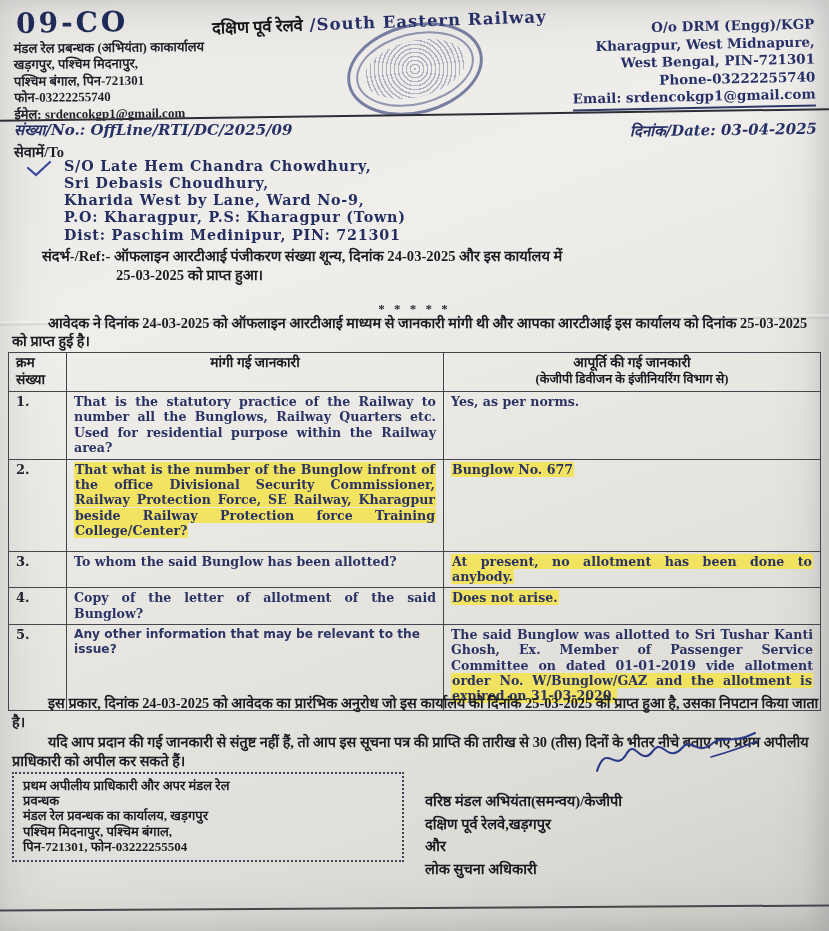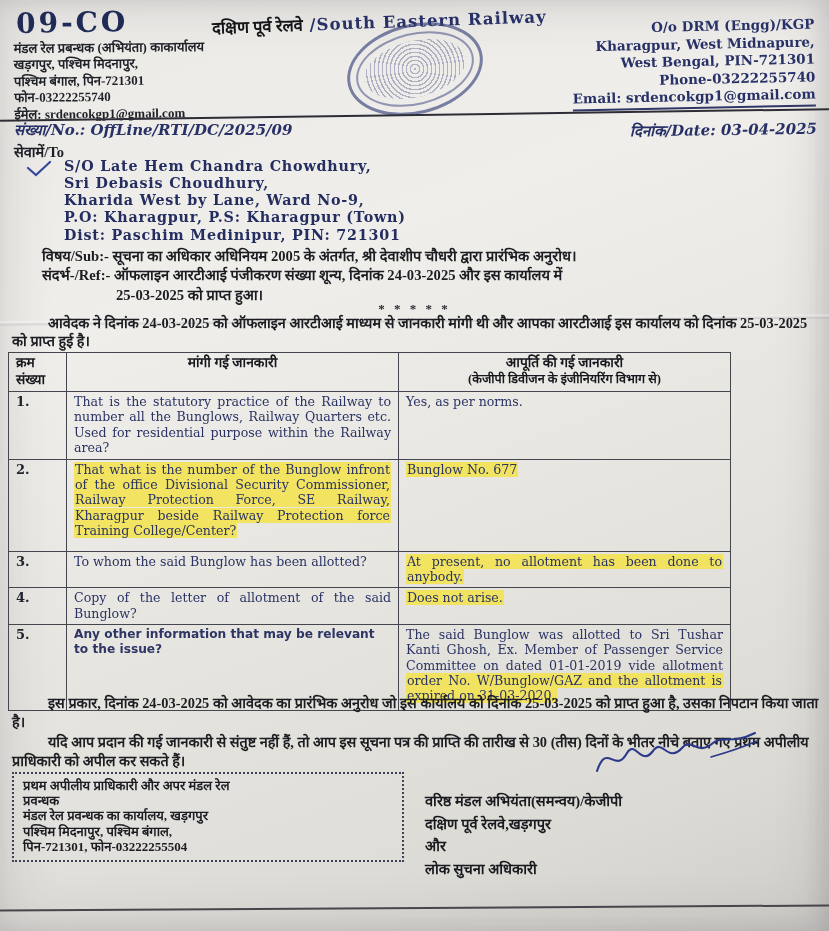--- a/index.html
+++ b/index.html
@@ -47,27 +47,27 @@
   .subject { position: absolute; left: 42px; right: 12px; top: 247px; font-size: 14.6px; font-weight: 650; line-height: 1.32; }
   .subject .ref2 { padding-left: 74px; }
   .stars { position: absolute; left: 0; top: 301px; width: 100%; text-align: center; font-size: 13px;
     letter-spacing: 3px; font-weight: bold; color: #2a2b33; }
   .crease { position: absolute; left: 0; top: 318px; width: 100%; height: 4px; transform: rotate(-0.5deg);
     background: linear-gradient(rgba(255,255,255,.55), rgba(110,110,115,.22)); }
   .intro { position: absolute; left: 12px; right: 10px; top: 314px; font-size: 14.4px; font-weight: 650;
     text-indent: 36px; line-height: 1.28; }
 
   
-  .info-table { position: absolute; left: 8px; top: 352px; width: 723px; border-collapse: collapse; table-layout: fixed; }
+  .info-table { position: absolute; left: 8px; top: 352px; width: 813px; border-collapse: collapse; table-layout: fixed; }
   .info-table th, .info-table td { border: 1.7px solid #45454d; vertical-align: top; padding: 2px 7px 3px; }
   .info-table th { font-size: 13.8px; font-weight: 700; line-height: 1.2; color: #17181e; }
   .th-sn { width: 58px; text-align: left; padding-left: 4px; }
   .th-sup small { display: block; font-size: 12.6px; font-weight: 700; }
   .c-sn { font-size: 13px; color: #20242f; font-family: "DejaVu Serif", serif; font-weight: bold; }
-  .c-q, .c-a { font-family: "DejaVu Serif", serif; font-weight: normal; color: #2a3364;
+  .c-q, .c-a { font-family: "DejaVu Serif", serif; font-weight: bold; color: #2a3364;
     font-size: 12.6px; line-height: 1.22; text-align: justify; }
   .info-table tbody tr:nth-child(1) { height: 66px; }
   .info-table tbody tr:nth-child(2) { height: 92px; }
   .info-table tbody tr:nth-child(3) { height: 35px; }
   .info-table tbody tr:nth-child(4) { height: 33px; }
   .info-table tbody tr:nth-child(5) { height: 86px; }
   .info-table tbody tr:nth-child(5) .c-q { font-family: "DejaVu Sans", "Liberation Sans", sans-serif;
     font-weight: 600; font-size: 12.2px; color: #2c3565; text-align: left; }
   mark { background: rgba(243,227,74,.85); color: inherit; padding: 0 1px; box-decoration-break: clone; }
 
@@ -134,21 +134,20 @@
 
   <div class="recipient">
       <div>S/O Late Hem Chandra Chowdhury,</div>
       <div>Sri Debasis Choudhury,</div>
       <div>Kharida West by Lane, Ward No-9,</div>
       <div>P.O: Kharagpur, P.S: Kharagpur (Town)</div>
       <div>Dist: Paschim Medinipur, PIN: 721301</div>
     </div>
 
   <div class="subject hi">
-    <div>विषय/Sub:- सूचना का अधिकार अधिनियम 2005 के अंतर्गत, श्री देवाशीप चौधरी द्वारा प्रारंभिक अनुरोध।</div>
     <div>संदर्भ-/Ref:- ऑफलाइन आरटीआई पंजीकरण संख्या शून्य, दिनांक 24-03-2025 और इस कार्यालय में</div>
     <div class="ref2">25-03-2025 को प्राप्त हुआ।</div>
   </div>
 
   <div class="stars">* * * * *</div>
   <div class="crease"></div>
 
   <div class="intro hi">आवेदक ने दिनांक 24-03-2025 को ऑफलाइन आरटीआई माध्यम से जानकारी मांगी थी और आपका आरटीआई इस कार्यालय को दिनांक 25-03-2025 को प्राप्त हुई है।</div>
 
   <table class="info-table">

